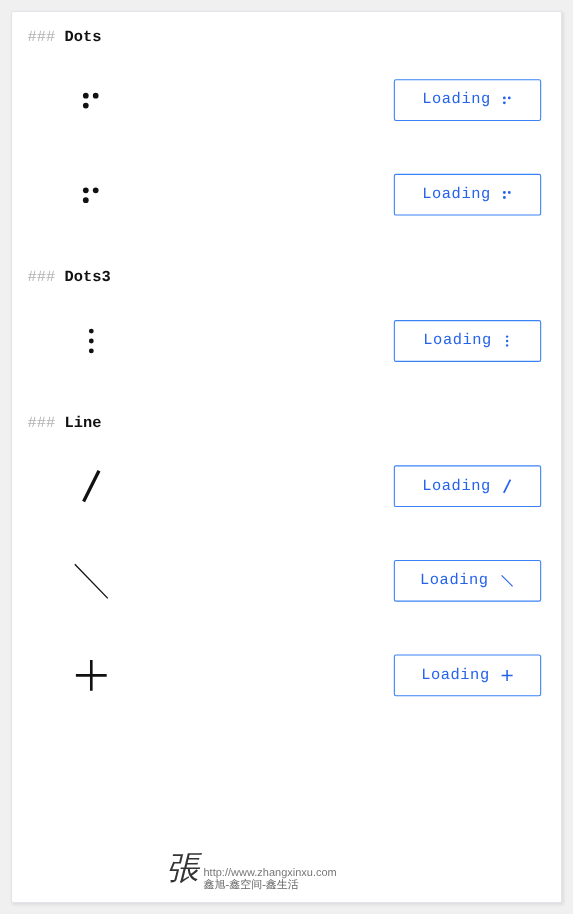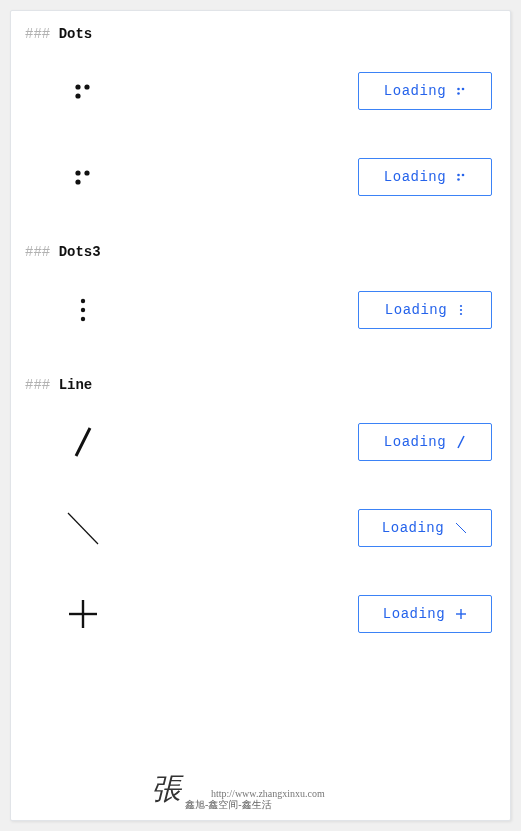--- a/index.html
+++ b/index.html
@@ -67,21 +67,21 @@
     left: 140px;
     display: flex;
     align-items: flex-end;
     gap: 4px;
     color: #666;
     font-family: "SimSun","Songti SC",serif;
     pointer-events: none;
   }
   .watermark .zh-big { font-size: 30px; color: #333; font-style: italic;}
   .watermark .lines { display:flex; flex-direction:column; font-size:10px; line-height:1.1; }
-  .watermark .url { font-family: Liberation Serif, serif; color:#777;margin-left:26px; }
+  .watermark .url { font-family: Liberation Sans, sans-serif; color:#777; }
 </style>
 </head>
 <body>
 
 <div class="card">
 
   <div class="section">
     <div class="heading">
       <span class="pound">###</span>
       <span class="hname">Dots</span>

